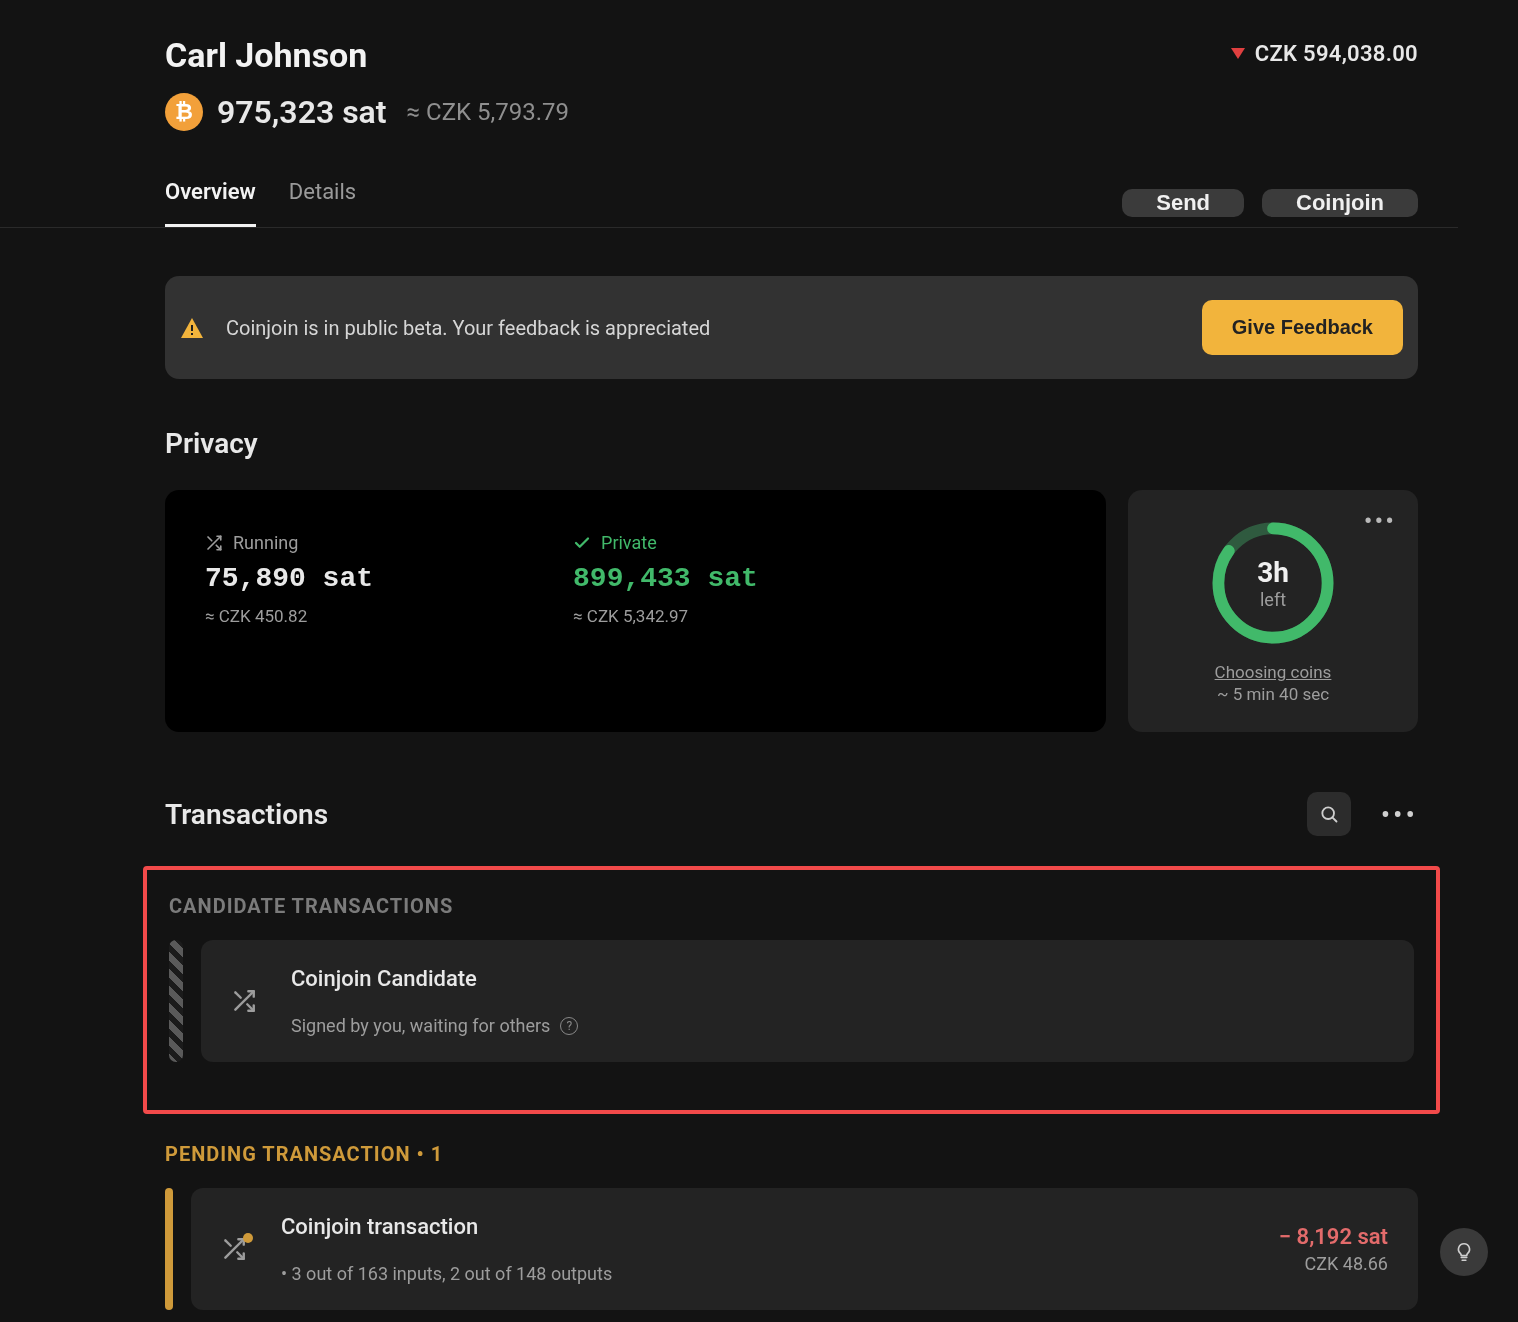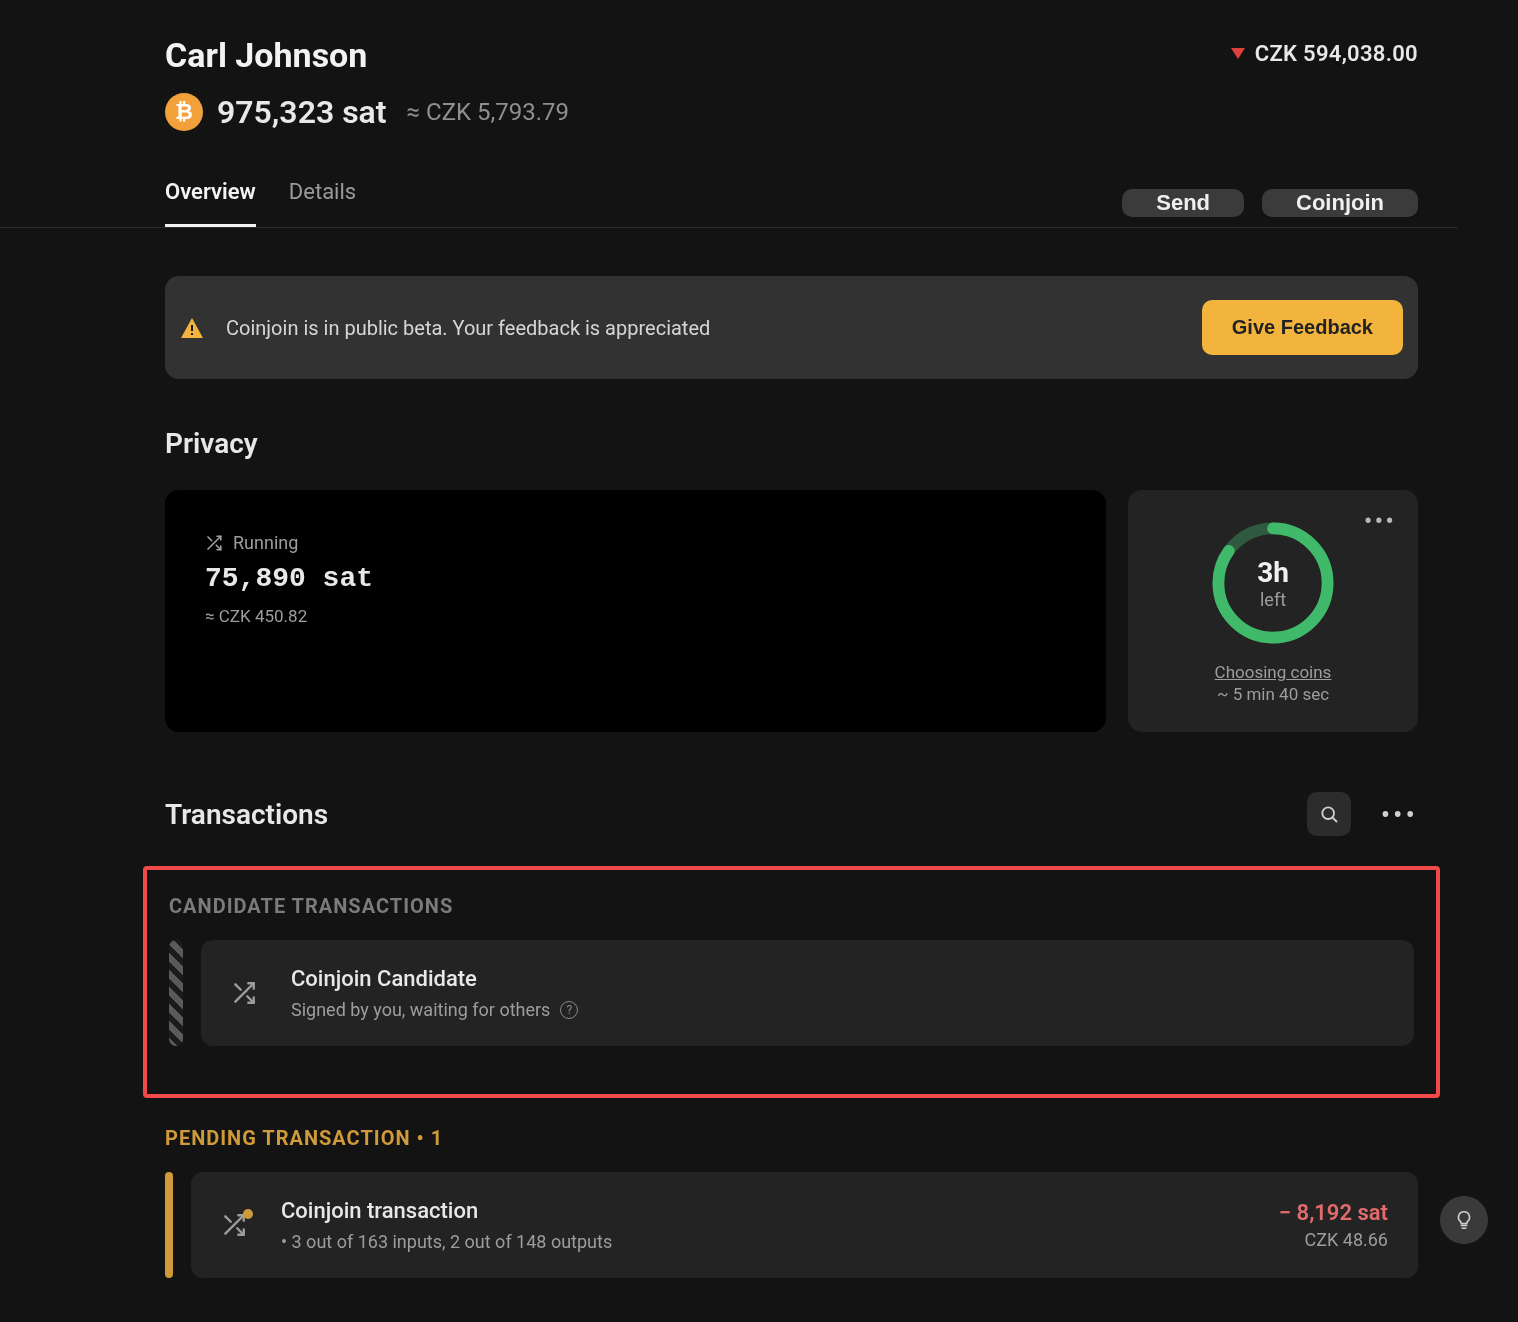--- a/index.html
+++ b/index.html
@@ -265,21 +265,21 @@
     font-size: 22px;
     position: relative;
   }
   .shuffle .dot {
     position: absolute;
     top: -3px; right: -6px;
     width: 10px; height: 10px;
     background: #cf9a3a;
     border-radius: 50%;
   }
-  .tx-body { flex: 1; display: flex; flex-direction: column; gap: 8px; }
+  .tx-body { flex: 1; display: flex; flex-direction: column; gap: 24px; }
   .tx-title { font-size: 22px; color: #e8e8e8; font-weight: 500; }
   .tx-sub { font-size: 18px; color: #9d9d9d; display: flex; align-items: center; gap: 10px; }
   .info-circ {
     width: 18px; height: 18px; border: 1.5px solid #888; border-radius: 50%;
     display: inline-flex; align-items: center; justify-content: center;
     font-size: 12px; color: #888;
   }
   .tx-right { text-align: right; }
   .amt-neg { color: #e36b6b; font-size: 22px; font-weight: 600; white-space: nowrap; }
   .amt-fiat { color: #9d9d9d; font-size: 18px; margin-top: 4px; }
@@ -361,20 +361,32 @@
                   <path d="M21 16v5h-5"></path>
                   <path d="M15 15l6 6"></path>
                   <path d="M4 4l5 5"></path>
                 </svg>
             </span>
             <span>Running</span>
           </div>
           <div class="pc-amt">75,890 sat</div>
           <div class="pc-fiat">≈ CZK 450.82</div>
         </div>
+        <div class="priv-col">
+          <div class="pc-label green">
+            <span>
+              <svg width="18" height="18" viewBox="0 0 24 24" fill="none" stroke="#41b96a" stroke-width="3" stroke-linecap="round" stroke-linejoin="round">
+                  <polyline points="4 12 9 17 20 6"></polyline>
+                </svg>
+            </span>
+            <span>Private</span>
+          </div>
+          <div class="pc-amt green">899,433 sat</div>
+          <div class="pc-fiat">≈ CZK 5,342.97</div>
+        </div>
       </div>
 
       <div class="priv-side">
         <div class="dots">•••</div>
         <div class="ring-wrap">
           <svg viewBox="0 0 100 100">
             <circle cx="50" cy="50" r="42" stroke="#2f5a3f" stroke-width="9" fill="none"></circle>
             <circle cx="50" cy="50" r="42" stroke="#41b96a" stroke-width="9" fill="none" stroke-dasharray="264" stroke-dashoffset="40" stroke-linecap="round"></circle>
           </svg>
           <div class="ring-txt">

